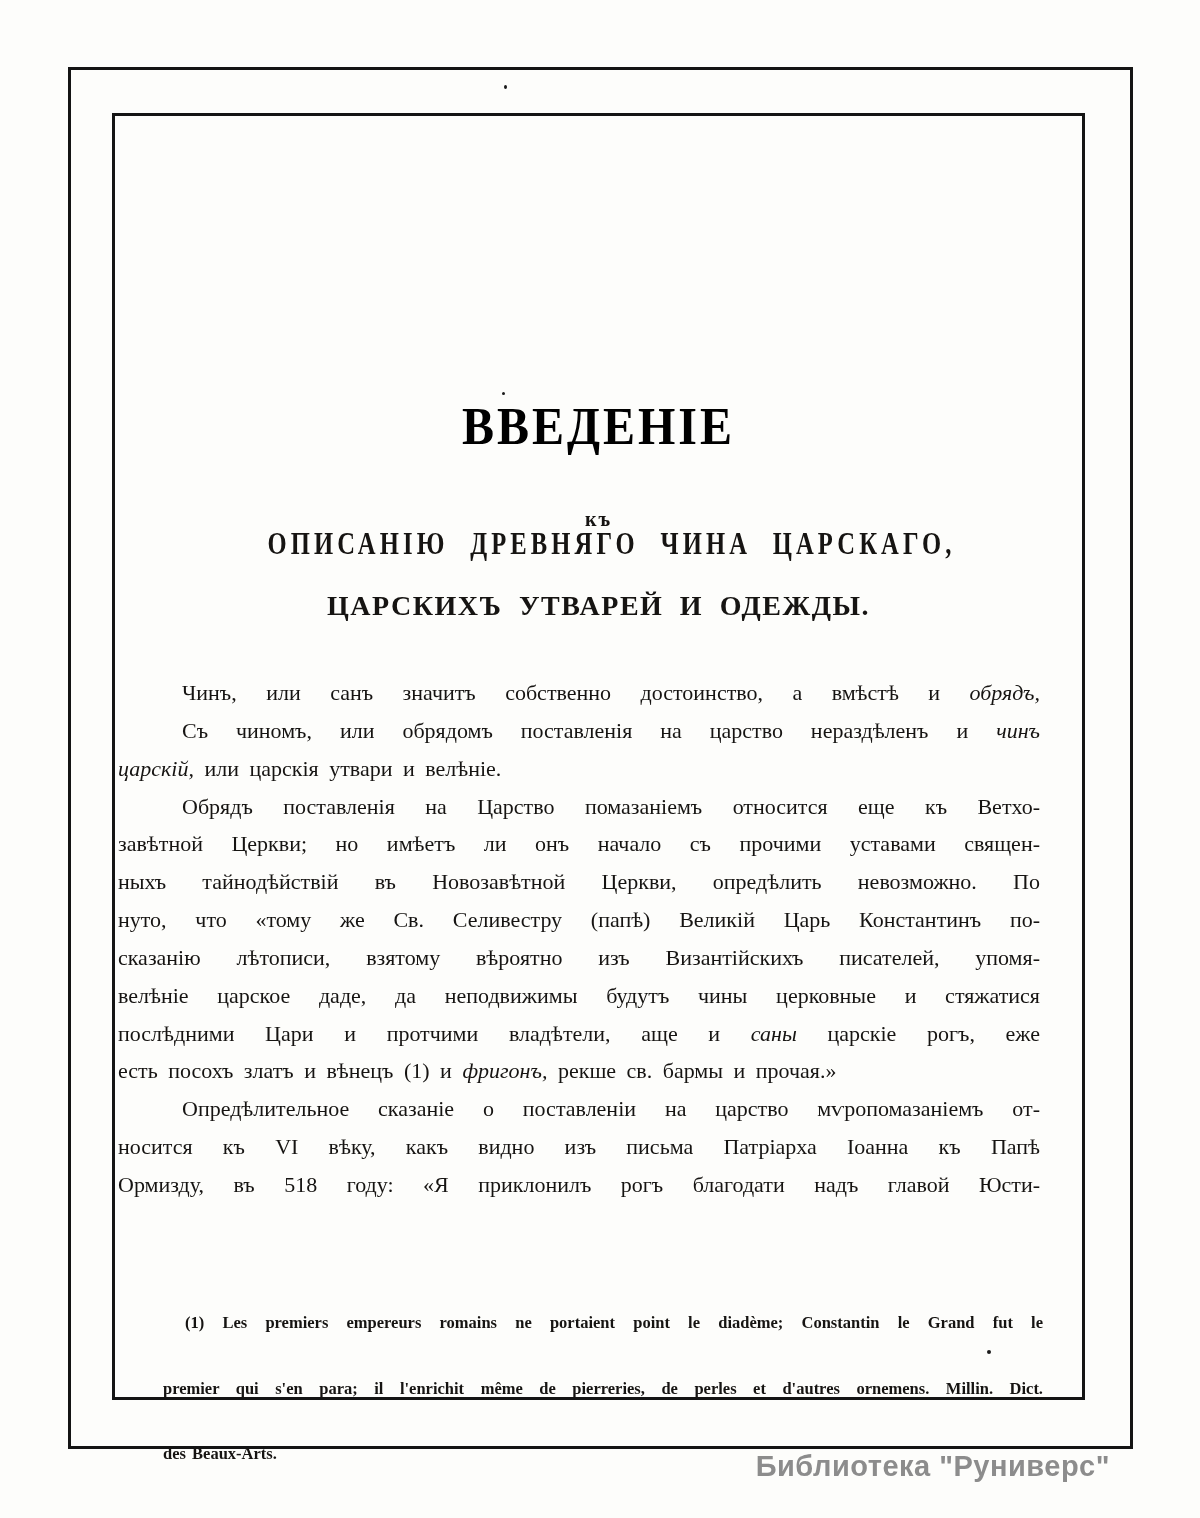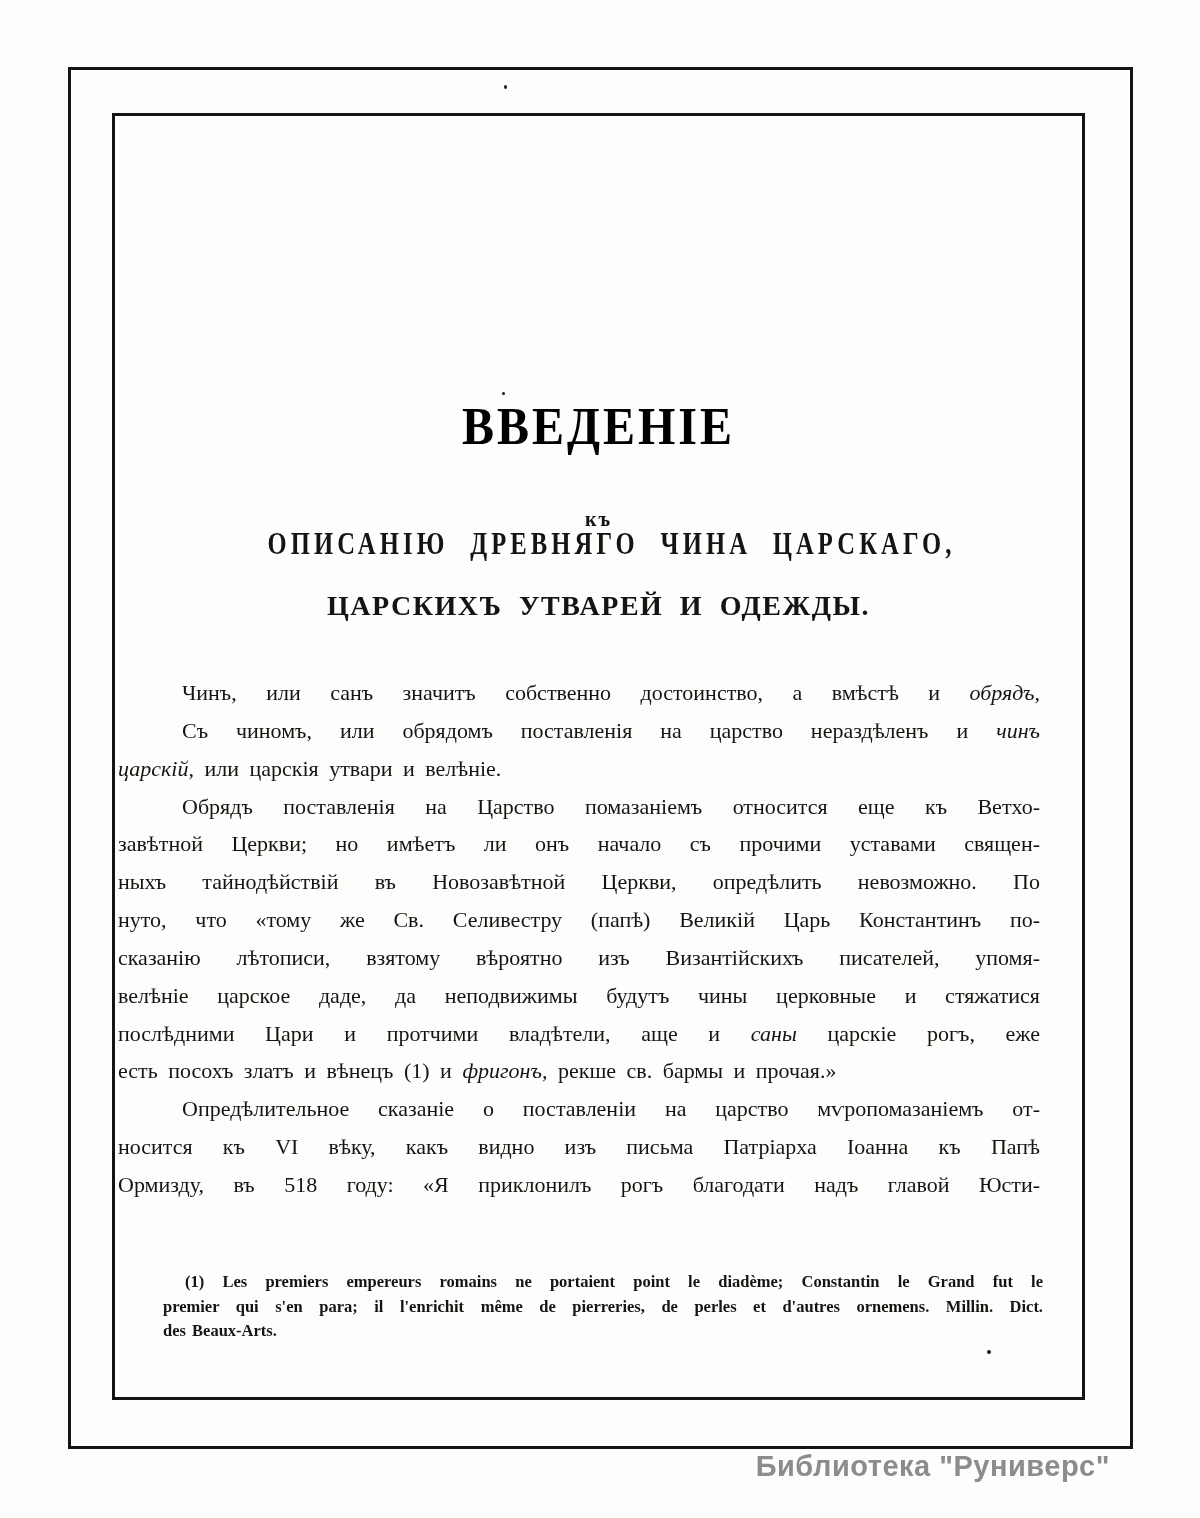--- a/index.html
+++ b/index.html
@@ -60,21 +60,21 @@
     white-space: normal;
     text-align: justify; text-align-last: justify;
   }
   .body-text .line.indent { text-indent: 64px; }
   .line .it { font-style: italic; }
 
   .footnote {
     position: absolute; left: 163px; top: 1270px; width: 880px;
     font-size: 16.5px; line-height: 24.5px; font-weight: 700;
   }
-  .footnote .line { white-space: nowrap; word-spacing: 2px; }
+  .footnote .line { white-space: nowrap; word-spacing: 2px; margin-top: 41px; }
   .footnote .line.justify { white-space: normal; text-align: justify; text-align-last: justify; }
   .footnote .line.indent { text-indent: 22px; }
 
   .watermark {
     position: absolute; left: 0; top: 1452px; width: 1110px;
     text-align: right;
     font-family: "Liberation Sans", sans-serif;
     font-size: 29px; font-weight: 700; line-height: 1;
     color: #8c8c8c; letter-spacing: 0.5px;
   }

